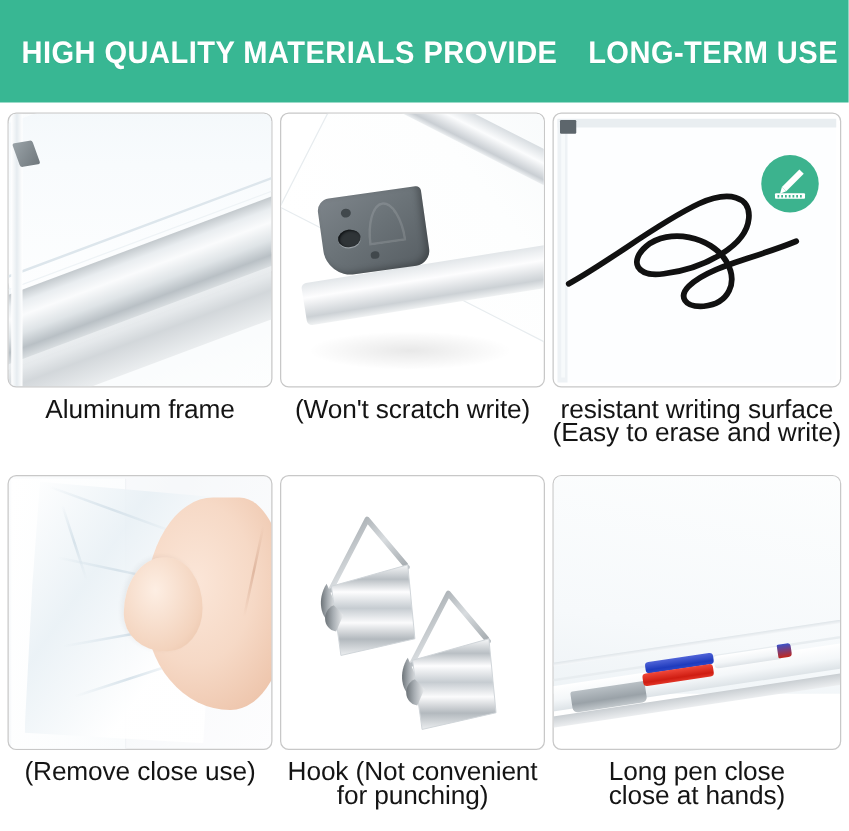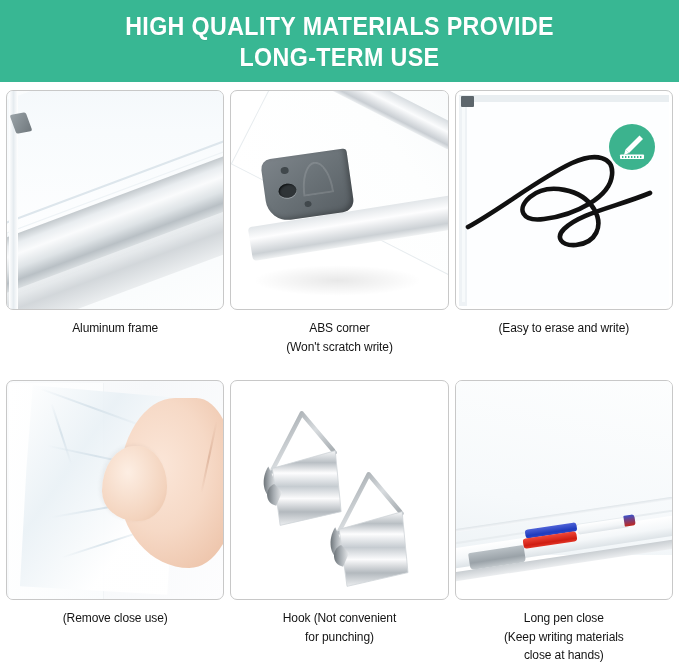--- a/index.html
+++ b/index.html
@@ -7,21 +7,21 @@
     width: 679px; height: 665px;
     background: #ffffff;
     font-family: "Liberation Sans", sans-serif;
     overflow: hidden;
   }
 
   
   .banner {
     width: 679px; height: 82px;
     background: #38b793;
-    display: flex; flex-direction: column;
+    display: flex; flex-direction: row;
     align-items: center; justify-content: center;
     padding-top: 2px;
   }
   .banner-line {
     color: #ffffff;
     font-family: "Liberation Sans Narrow", "Liberation Sans", sans-serif;
     font-weight: bold;
     font-size: 25px;
     letter-spacing: 0.4px;
     line-height: 31px;
@@ -49,21 +49,21 @@
     border: 1px solid #c8c8c8;
     border-radius: 7px;
     background: #ffffff;
     position: relative;
     overflow: hidden;
   }
   .caption {
     margin-top: 9px;
     text-align: center;
     color: #141414;
-    font-size: 12px;
+    font-size: 21px;
     line-height: 18.5px;
     letter-spacing: -0.1px;
     width: 104%;
   }
   .caption div { white-space: nowrap; }
 
   
   .p1 { background: linear-gradient(160deg,#fbfdfe 0%,#f2f7fa 40%,#fdfefe 100%); }
   .p1 .board {
     position: absolute; left: -10%; top: -14%;
@@ -327,21 +327,20 @@
       <div class="railbottom"></div>
       <div class="absblock">
         <div class="arc"></div>
         <div class="hole-big"></div>
         <div class="hole-s1"></div>
         <div class="hole-s2"></div>
       </div>
       <div class="shadow"></div>
     </div>
     <div class="caption">
-      <div>ABS corner</div>
       <div>(Won't scratch write)</div>
     </div>
   </div>
 
   <div class="cell">
     <div class="frame p3">
       <div class="wbframe"></div>
       <div class="tl-corner"></div>
 
       <svg class="scribble" viewBox="0 0 200 120">
@@ -362,20 +361,21 @@
             <rect x="12" y="25" width="1.4" height="2"></rect>
             <rect x="15" y="25" width="1.4" height="2"></rect>
             <rect x="18" y="25" width="1.4" height="2"></rect>
             <rect x="21" y="25" width="1.4" height="2"></rect>
             <rect x="24" y="25" width="1.4" height="2"></rect>
           </g>
         </svg>
       </div>
     </div>
     <div class="caption">
+      <div>resistant writing surface</div>
       <div>(Easy to erase and write)</div>
     </div>
   </div>
 
   <div class="cell">
     <div class="frame p4">
       <div class="panelwhite"></div>
       <div class="film"></div>
       <div class="crease" style="left:14%; top:12%; width:52%; transform:rotate(20deg);"></div>
       <div class="crease" style="left:18%; top:34%; width:46%; transform:rotate(12deg);"></div>
@@ -448,18 +448,17 @@
       <div class="trayface"></div>
       <div class="trayedge"></div>
       <div class="traycap"></div>
       <div class="marker-white"></div>
       <div class="marker-tip"></div>
       <div class="marker-blue"></div>
       <div class="marker-red"></div>
     </div>
     <div class="caption">
       <div>Long pen close</div>
-      <div>(Keep writing materials</div>
       <div>close at hands)</div>
     </div>
   </div>
 
 </div>
 
 </body></html>

